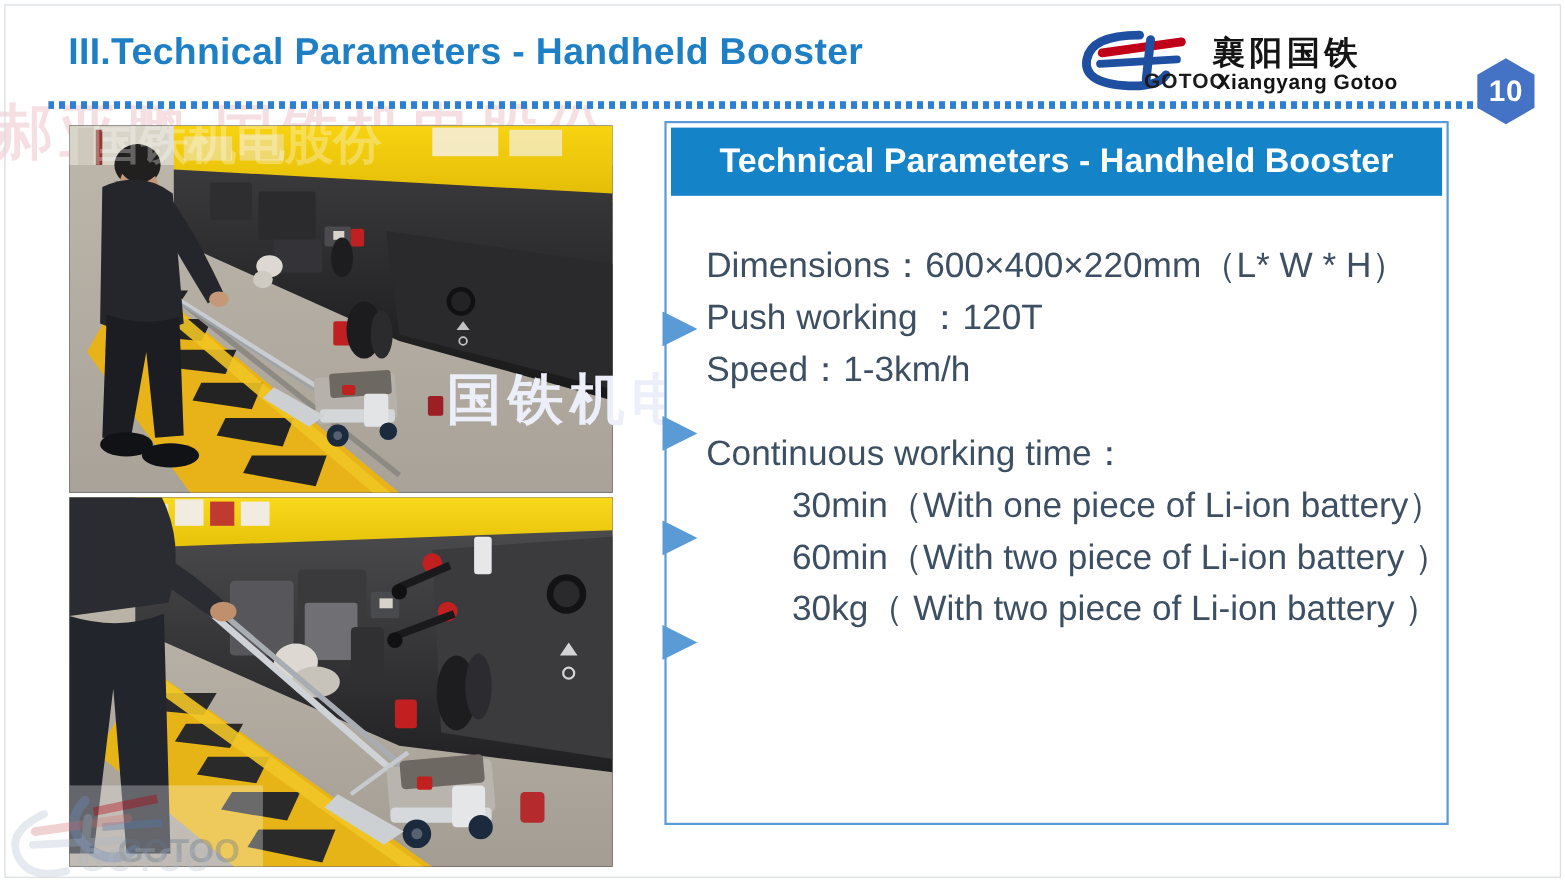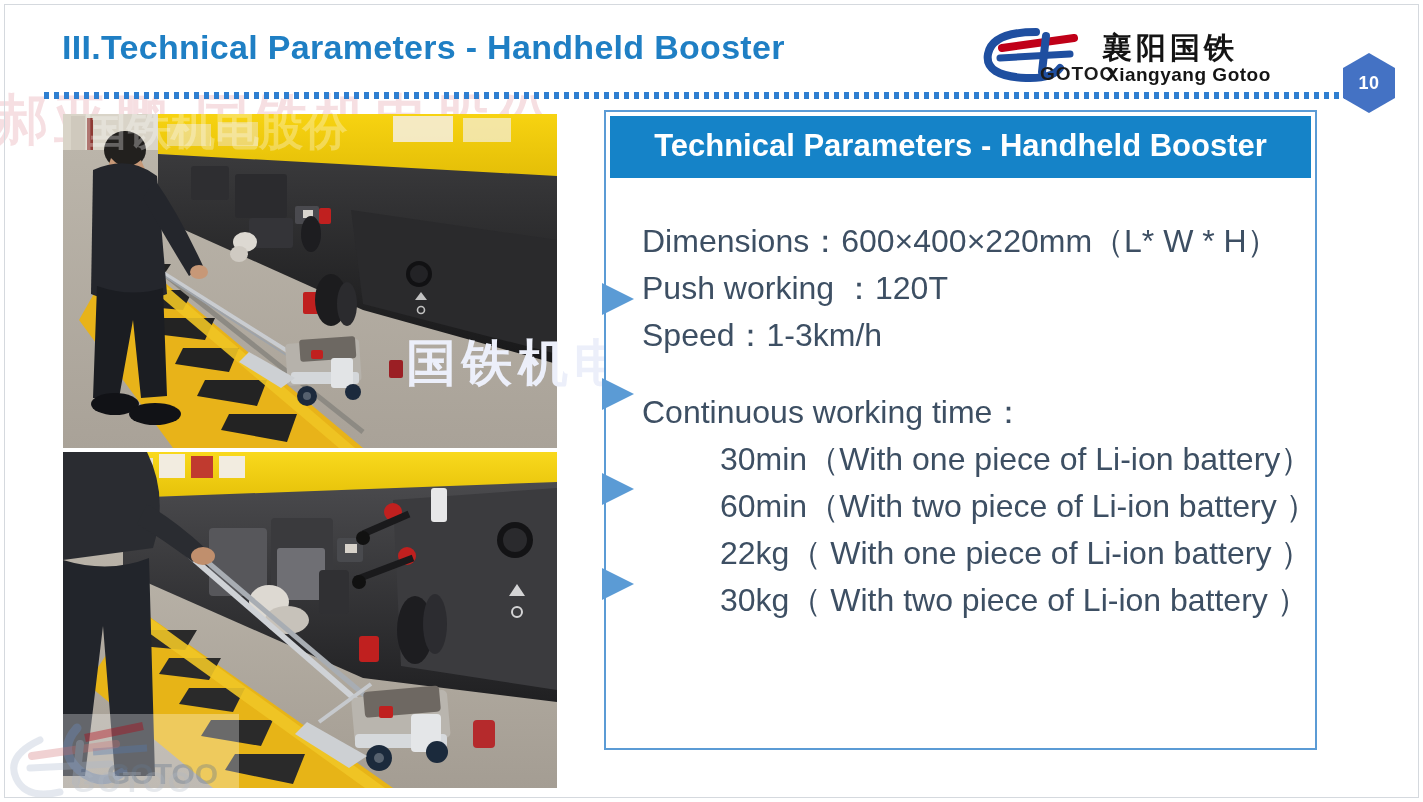--- a/index.html
+++ b/index.html
@@ -19,21 +19,21 @@
   .wm-gotoo{position:absolute;left:6px;bottom:2px;width:230px;height:70px;opacity:.30;pointer-events:none;}
 
   
   .hdr-title{position:absolute;left:62px;top:28px;font-size:34px;font-weight:700;color:#1f7fc4;letter-spacing:.3px;white-space:nowrap;}
   .hdr-title .numeral{}
   .dotline{position:absolute;left:44px;top:92px;width:1340px;height:7px;
     background-image:repeating-linear-gradient(to right,#2f7fd0 0px,#2f7fd0 5px,rgba(0,0,0,0) 5px,rgba(0,0,0,0) 10px);}
   .logo-wrap{position:absolute;left:978px;top:24px;width:312px;height:62px;}
   .page-badge{position:absolute;left:1338px;top:52px;width:62px;height:62px;}
   .page-badge .pgnum{position:absolute;inset:0;display:flex;align-items:center;justify-content:center;
-    color:#ffffff;font-size:18px;font-weight:700;letter-spacing:.5px;}
+    color:#ffffff;font-size:27px;font-weight:700;letter-spacing:.5px;}
 
   
   .photo{position:absolute;overflow:hidden;background:#2b2b2b;}
   .photo-top{left:63px;top:114px;width:494px;height:334px;}
   .photo-bottom{left:63px;top:452px;width:494px;height:336px;}
 
   
   .panel{position:absolute;left:604px;top:110px;width:713px;height:640px;
     border:2px solid #5b9bd5;background:#ffffff;box-sizing:border-box;}
   .panel-head{margin:4px;background:#1583c8;color:#ffffff;
@@ -280,21 +280,20 @@
   <div class="panel">
     <div class="panel-head">Technical Parameters - Handheld Booster</div>
     <div class="panel-body">
       <div class="para">Dimensions：600×400×220mm（L* W * H）</div>
       <div class="para">Push working ：120T</div>
       <div class="para">Speed：1-3km/h</div>
       <div class="spacer"></div>
       <div class="para">Continuous working time：</div>
       <div class="para indent">30min（With one piece of Li-ion battery）</div>
       <div class="para indent">60min（With two piece of Li-ion battery ）</div>
-      <div class="para indent">22kg（ With one piece of Li-ion battery ）</div>
       <div class="para indent">30kg（ With two piece of Li-ion battery ）</div>
     </div>
   </div>
 
   <div class="arrow" style="top:283px"></div>
   <div class="arrow" style="top:378px"></div>
   <div class="arrow" style="top:473px"></div>
   <div class="arrow" style="top:568px"></div>
 
   <div class="wm-gotoo">

